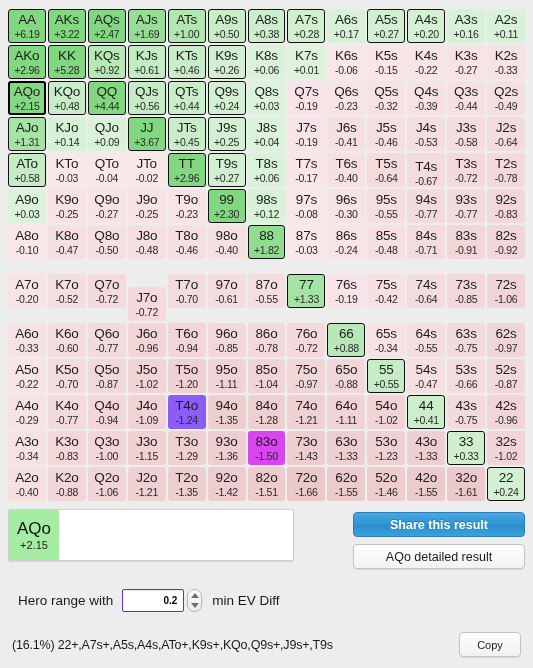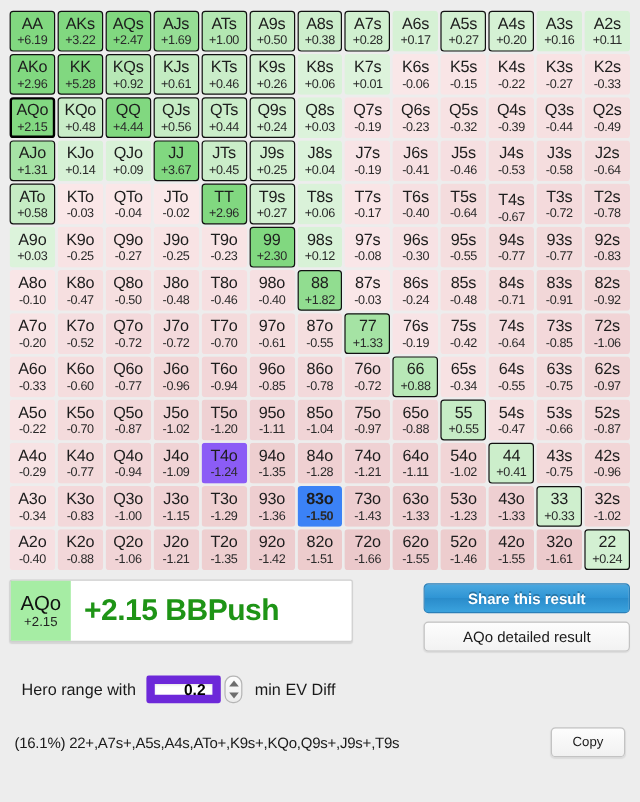--- a/index.html
+++ b/index.html
@@ -159,28 +159,28 @@
     align-items: center;
     box-sizing: border-box;
     font-size: 13.5px;
     color: #1a1a1a;
   }
   #hero-label { margin-right: 9px; }
   #ev-input {
     width: 62px;
     height: 23px;
     background: #fff;
-    border: 7px solid #6d28d9;
+    border: 1px solid #6d28d9;
     border-radius: 2px;
     display: flex;
     align-items: center;
     justify-content: flex-end;
     padding-right: 6px;
     box-sizing: border-box;
-    font-size: 13px;
+    font-size: 10px;
     font-weight: bold;
     color: #000;
     box-shadow: inset 0 1px 2px rgba(0,0,0,.10);
   }
   #spinner {
     width: 15px;
     height: 23px;
     margin-left: 3px;
     border: 1px solid #b5b5b5;
     border-radius: 7px;
@@ -812,21 +812,21 @@
                 <span class="ev">-0.52</span>
               </div>
             </td>
             <td>
               <div class="cell" style="background: rgb(244, 218, 220);">
                 <span class="hand">Q7o</span>
                 <span class="ev">-0.72</span>
               </div>
             </td>
             <td>
-              <div class="cell" style="background: rgb(244, 218, 220);">
+              <div class="cell" style="background: rgb(244, 218, 220); margin-top: 26px;">
                 <span class="hand">J7o</span>
                 <span class="ev">-0.72</span>
               </div>
             </td>
             <td>
               <div class="cell" style="background: rgb(244, 219, 220);">
                 <span class="hand">T7o</span>
                 <span class="ev">-0.70</span>
               </div>
             </td>
@@ -1150,21 +1150,21 @@
                 <span class="ev">-1.29</span>
               </div>
             </td>
             <td>
               <div class="cell" style="background: rgb(238, 206, 208);">
                 <span class="hand">93o</span>
                 <span class="ev">-1.36</span>
               </div>
             </td>
             <td>
-              <div class="cell" style="background: #3b82f6; font-weight: bold;">
+              <div class="cell" style="background: #d946ef;">
                 <span class="hand">83o</span>
                 <span class="ev">-1.50</span>
               </div>
             </td>
             <td>
               <div class="cell" style="background: rgb(237, 205, 207);">
                 <span class="hand">73o</span>
                 <span class="ev">-1.43</span>
               </div>
             </td>
@@ -1282,21 +1282,20 @@
         </tbody>
     </table>
   </div>
 
   <div id="result-row">
     <div id="result-box">
       <div id="result-hand">
         <span class="hand">AQo</span>
         <span class="ev">+2.15</span>
       </div>
-      <div id="result-text">+2.15 BBPush</div>
     </div>
     <div id="result-buttons">
       <div class="btn" id="share-btn">Share this result</div>
       <div class="btn" id="detail-btn">AQo detailed result</div>
     </div>
   </div>
 
   <div id="hero-row">
     <span id="hero-label">Hero range with</span>
     <div id="ev-input">0.2</div>

